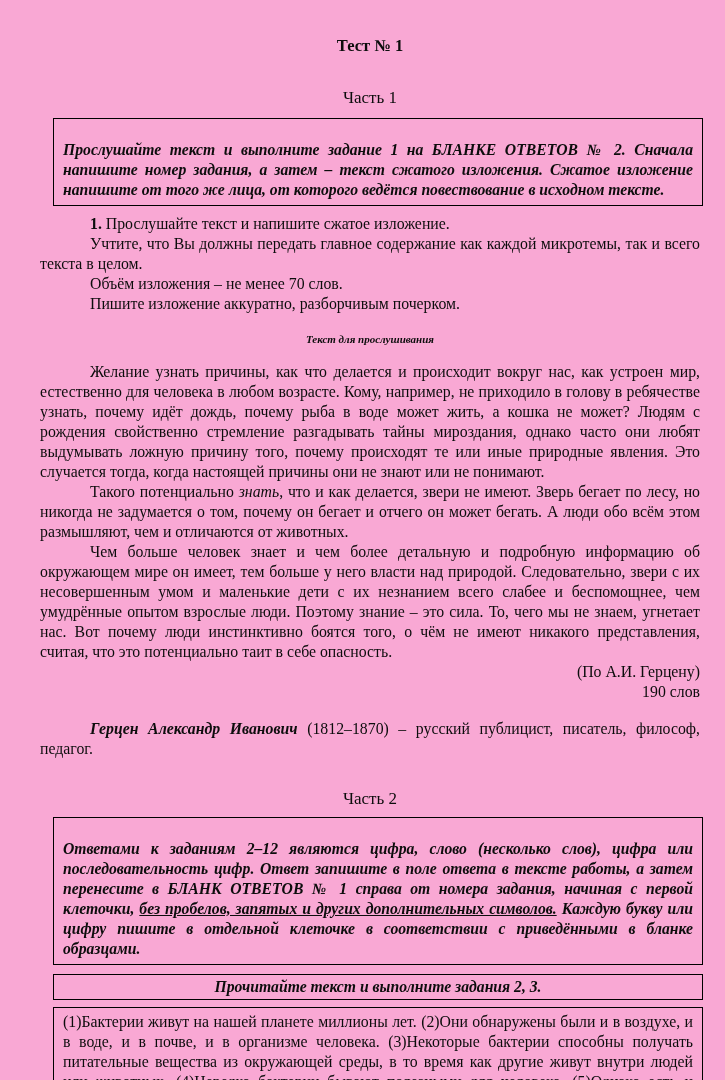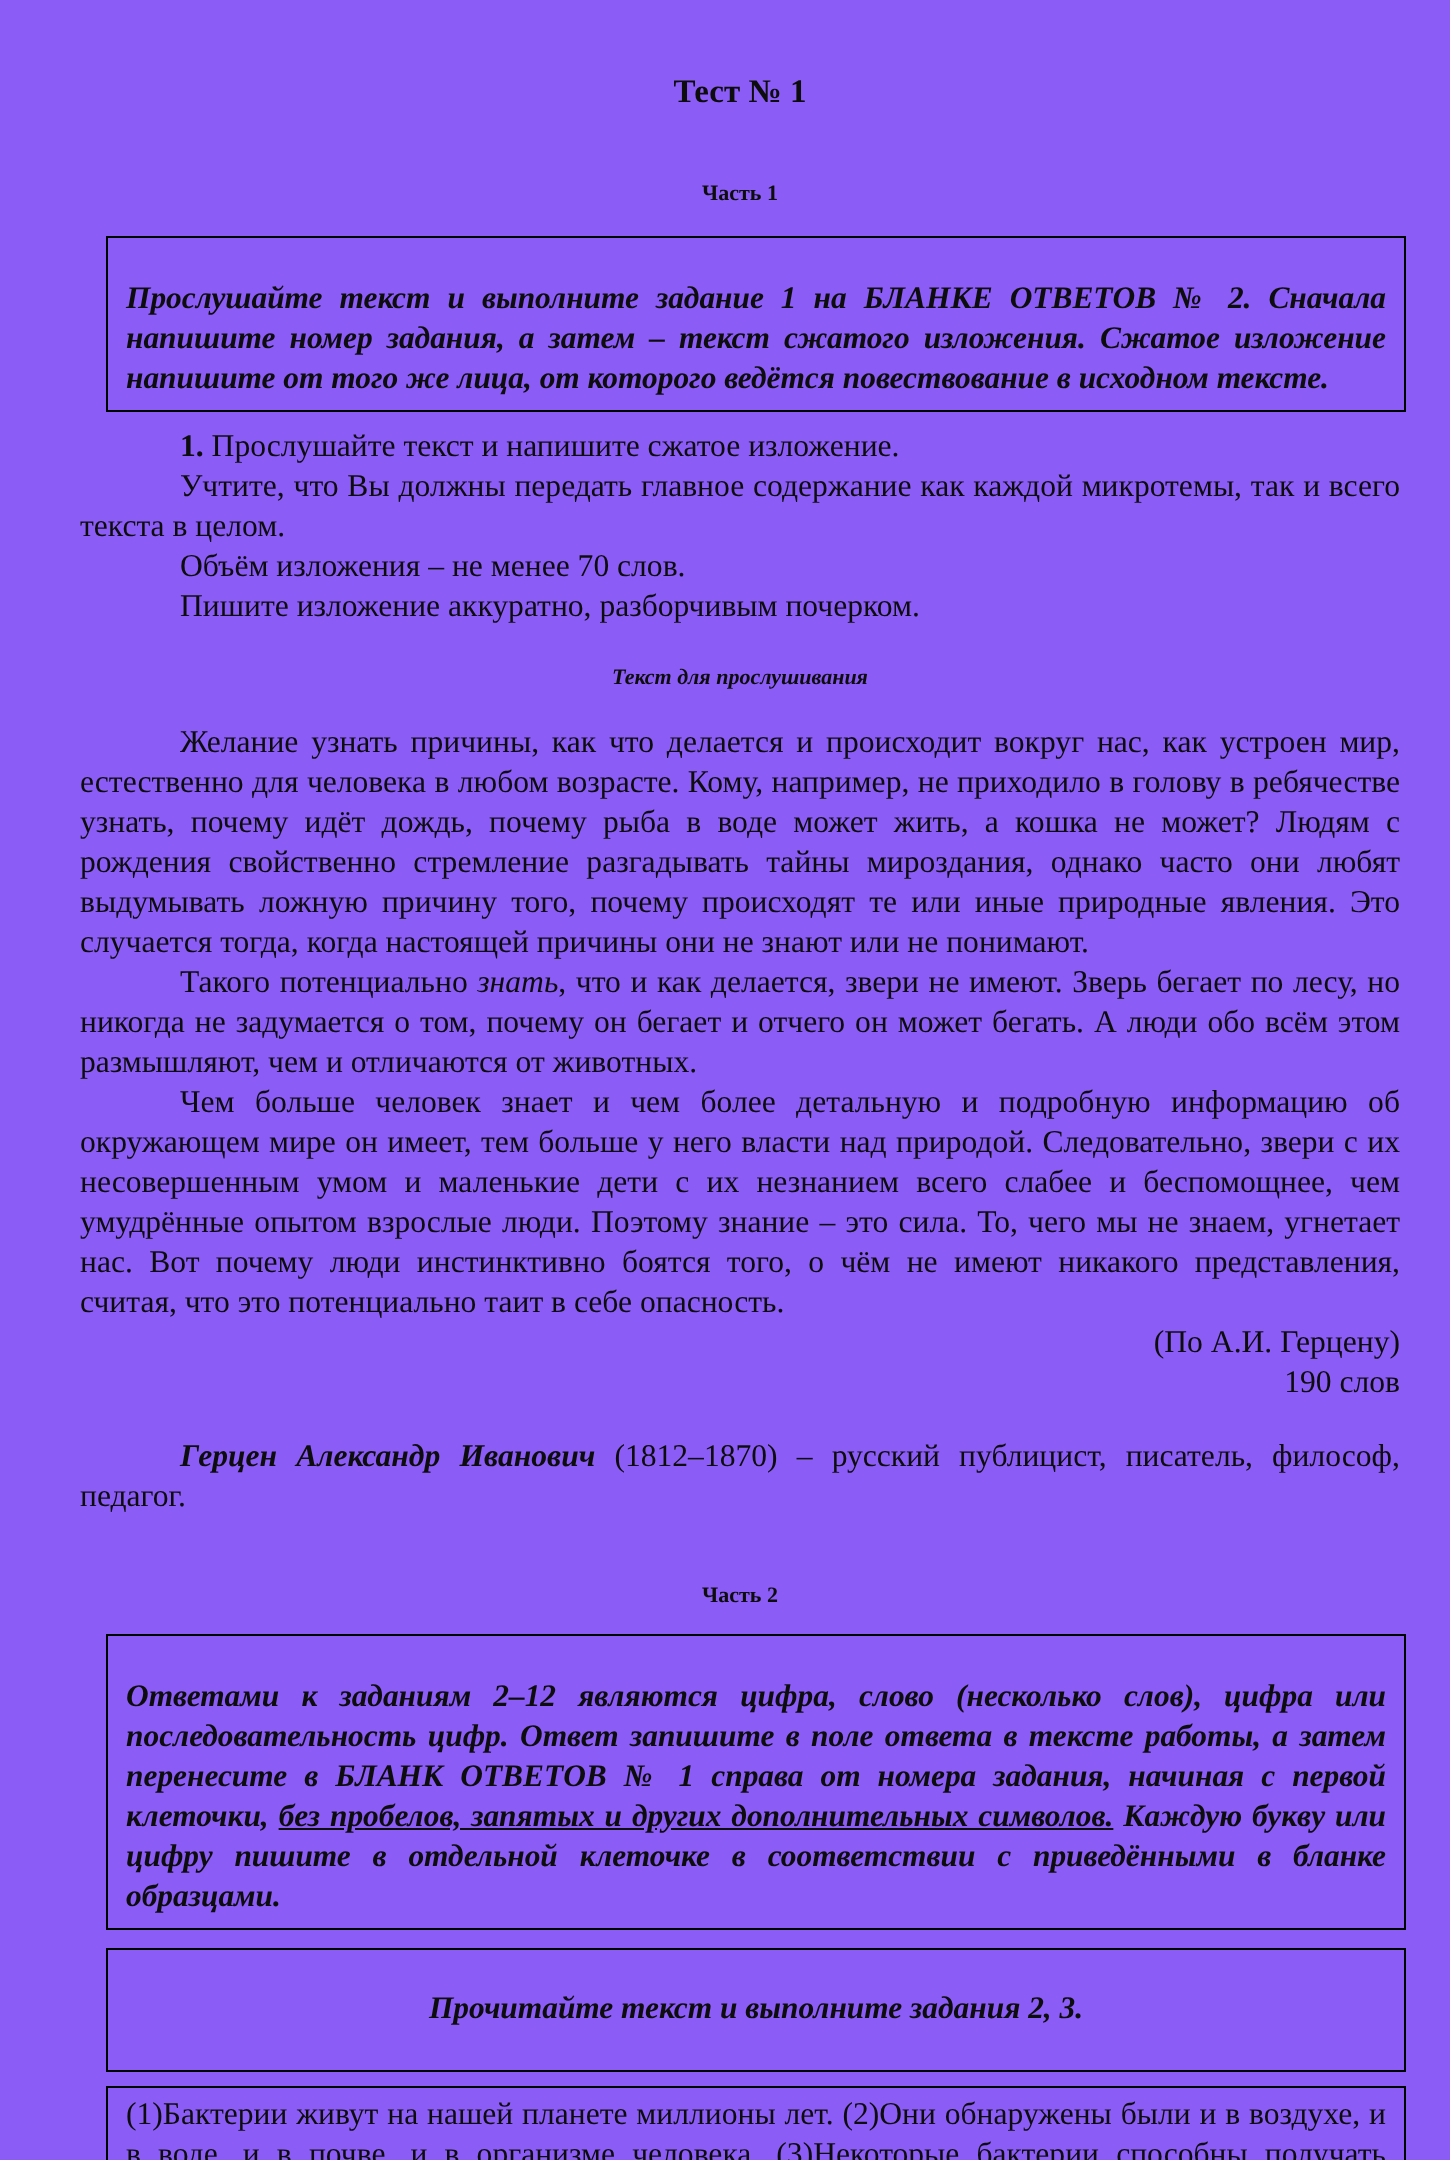--- a/index.html
+++ b/index.html
@@ -6,27 +6,27 @@
   html, body { background: #ffffff; }
   body {
     width: 725px; height: 1080px;
     font-family: "Liberation Serif", serif;
     color: #0d0d0d;
     overflow: hidden;
   }
   .page {
     position: relative;
     width: 725px; height: 1080px;
-    background: #8b5cf6;
+    background: #f9a8d4;
   }
   .content { padding: 36px 25px 0 40px; }
 
   .h-center { text-align: center; }
   .title { font-weight: bold; font-size: 16.5px; line-height: 19px; }
-  .part-heading { font-weight: bold; font-size: 11px; line-height: 19px; margin-top: 33px; }
+  .part-heading { font-weight: normal; font-size: 17px; line-height: 19px; margin-top: 33px; }
   .part-heading.part2 { margin-top: 30px; }
 
   .frame {
     border: 1.6px solid #000;
     margin-top: 11px;
     padding: 21px 9px 5px 9px;
     margin-left: 13px;
     margin-right: -3px;
   }
   .frame-text {
@@ -47,21 +47,21 @@
     font-size: 11px; line-height: 18px;
     margin-top: 16px;
   }
   .listening-text { margin-top: 14px; }
   .bio { margin-top: 17px; }
   .bio .bio-name { font-weight: bold; font-style: italic; }
 
   .underline { text-decoration: underline; }
 
   .frame.part2-frame { margin-top: 9px; }
-  .frame.read-frame { margin-top: 9px; padding: 20px 9px; }
+  .frame.read-frame { margin-top: 9px; padding: 2px 9px; }
   .frame.text-frame { margin-top: 7px; padding: 4px 9px 6px 9px; }
   .plain-text {
     font-weight: normal; font-style: normal;
     font-size: 15.8px; line-height: 20px;
     text-align: justify;
   }
 </style>
 </head>
 <body>
 

